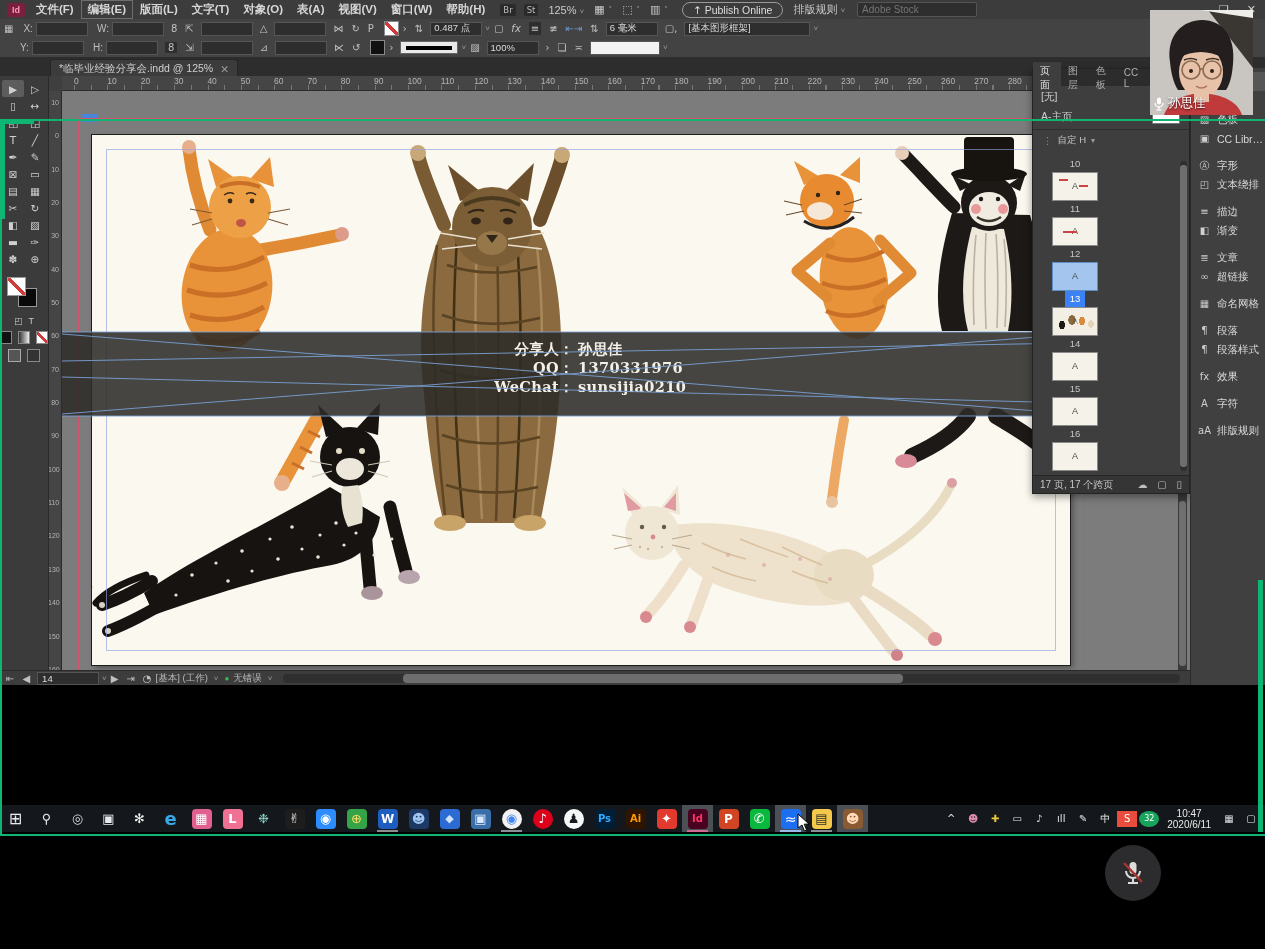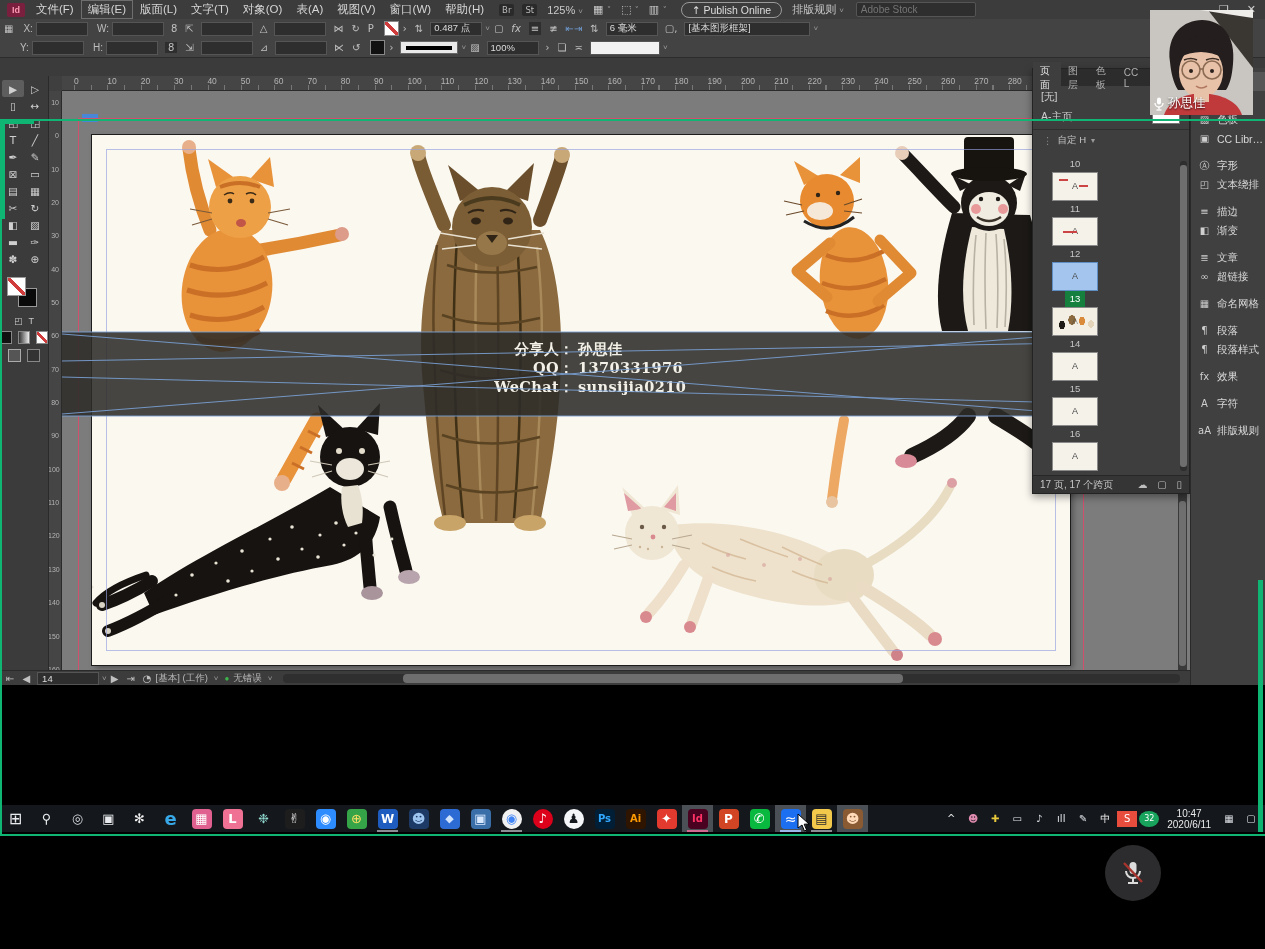--- a/index.html
+++ b/index.html
@@ -3,21 +3,21 @@
 <meta charset="utf-8">
 <style>
   html,body{margin:0;padding:0;background:#000;}
   #stage{position:relative;width:1265px;height:949px;background:#000;overflow:hidden;
          font-family:"Liberation Sans",sans-serif;-webkit-font-smoothing:antialiased;}
   .abs{position:absolute;}
   .ico{font-family:"DejaVu Sans",sans-serif;}
   
   #app{position:absolute;left:0;top:120;width:1265px;height:685px;background:#3b3b3b;overflow:hidden;}
   #menubar{position:absolute;left:0;top:0;width:100%;height:19px;background:#3c3c3c;display:flex;align-items:center;border-bottom:1px solid #2f2f2f;}
-  .mitem{color:#d6d6d6;font-size:11.5px;padding:2px 7px;white-space:nowrap;}
+  .mitem{color:#d6d6d6;font-size:11.5px;padding:2px 7px;white-space:nowrap;font-weight:bold;}
   #idlogo{width:18px;height:14px;margin:0 4px 0 7px;background:#7a1f3d;color:#ff9ab5;font-size:9px;font-weight:bold;
           display:flex;align-items:center;justify-content:center;border-radius:2px;}
   .badge{background:#2a2a2a;color:#bbb;font-size:8.5px;padding:1px 3px;border-radius:2px;margin-left:8px;}
   .mdrop{color:#c9c9c9;font-size:11px;margin-left:10px;white-space:nowrap;}
   .carat{color:#9a9a9a;font-size:8px;}
   #publish{border:1px solid #9a9a9a;border-radius:9px;color:#dedede;font-size:10.5px;padding:1px 10px;margin-left:14px;white-space:nowrap;}
   #searchbox{background:#2e2e2e;border:1px solid #555;border-radius:2px;color:#8f8f8f;width:110px;height:13px;font-size:10px;padding:0 4px;margin-left:12px;}
   .winbtn{color:#cfcfcf;font-size:11px;padding:0 9px;}
   #ctrlpanel{position:absolute;left:0;top:19px;width:100%;height:38px;background:#434343;border-bottom:1px solid #2c2c2c;color:#c7c7c7;font-size:10px;}
   .crow{position:absolute;left:0;width:100%;height:19px;display:flex;align-items:center;}
@@ -71,21 +71,21 @@
   .prow{display:flex;align-items:center;justify-content:space-between;padding:3px 9px 2px 8px;color:#cfcfcf;font-size:10.5px;}
   .msw{width:26px;height:13px;background:#fff;border:1px solid #777;}
   #psize{display:flex;align-items:center;gap:5px;color:#c3c3c3;font-size:9.5px;padding:4px 8px 2px 10px;border-top:1px solid #2e2e2e;margin-top:3px;}
   #plist{position:absolute;left:0;top:88px;width:100%;bottom:18px;overflow:hidden;}
   .pentry{width:72px;text-align:center;margin:0 0 2px 6px;}
   .pthumb{width:44px;height:27px;margin:2px auto 1px;background:#f5f2ea;border:1px solid #8a8a8a;position:relative;
           color:#4a4a4a;font-size:9px;line-height:27px;}
   .pthumb.sel{background:#a4c6ee;border-color:#5f8ec4;}
   .rmark{position:absolute;background:#c44;height:2px;width:9px;top:8px;}
   .plabel{color:#c6c6c6;font-size:9.5px;line-height:13px;}
-  .plabel.sel span{background:#15803d;color:#fff;border-radius:2px;padding:7px 5px;}
+  .plabel.sel span{background:#3b82f6;color:#fff;border-radius:2px;padding:7px 5px;}
   .thumbcats{background:
      radial-gradient(5px 7px at 9px 17px,#1e1b17 60%,transparent 62%),
      radial-gradient(6px 8px at 19px 12px,#8a6a3e 60%,transparent 62%),
      radial-gradient(5px 7px at 29px 13px,#d98a3a 60%,transparent 62%),
      radial-gradient(5px 6px at 38px 16px,#e3d4ba 60%,transparent 62%),
      linear-gradient(#f3efe4,#f3efe4);}
   #pscroll{position:absolute;right:2px;top:92px;width:7px;bottom:22px;background:#2e2e2e;border-radius:3px;}
   #pscroll i{position:absolute;left:0;top:4px;bottom:4px;width:7px;background:#6e6e6e;border-radius:3px;display:block;}
   #pstatus{position:absolute;left:0;bottom:0;width:100%;height:18px;background:#353535;border-top:1px solid #262626;
            display:flex;align-items:center;justify-content:space-between;color:#c6c6c6;font-size:10px;padding:0 7px;box-sizing:border-box;}
@@ -211,20 +211,26 @@
           <span class="cico">›</span>
         <span class="cico">❏</span>
         <span class="cico">≍</span>
         <span class="fld" style="min-width:62px;background:#f2f2f2;"></span>
           <span class="carat">˅</span>
       </div>
       <span class="cico abs" style="right:28px;top:12px;font-size:13px;">⚡</span>
       <span class="cico abs" style="right:8px;top:12px;">≡</span>
     </div>
 
+    <div id="tabbar">
+      <div id="doctab">
+        <span>*临毕业经验分享会.indd @ 125%</span>
+        <span class="ico" style="margin-left:7px;color:#9a9a9a;">✕</span>
+      </div>
+    </div>
 
     <div id="rcorner"></div>
     <div id="hruler">
       <span class="rcell">0</span><span class="rcell">10</span><span class="rcell">20</span><span class="rcell">30</span><span class="rcell">40</span><span class="rcell">50</span><span class="rcell">60</span><span class="rcell">70</span><span class="rcell">80</span><span class="rcell">90</span><span class="rcell">100</span><span class="rcell">110</span><span class="rcell">120</span><span class="rcell">130</span><span class="rcell">140</span><span class="rcell">150</span><span class="rcell">160</span><span class="rcell">170</span><span class="rcell">180</span><span class="rcell">190</span><span class="rcell">200</span><span class="rcell">210</span><span class="rcell">220</span><span class="rcell">230</span><span class="rcell">240</span><span class="rcell">250</span><span class="rcell">260</span><span class="rcell">270</span><span class="rcell">280</span><span class="rcell">290</span><span class="rcell">300</span>
       <span class="ticks"></span>
     </div>
     <div id="vruler">
       <span class="vcell">10</span>
         <span class="vcell">0</span>
         <span class="vcell">10</span>

